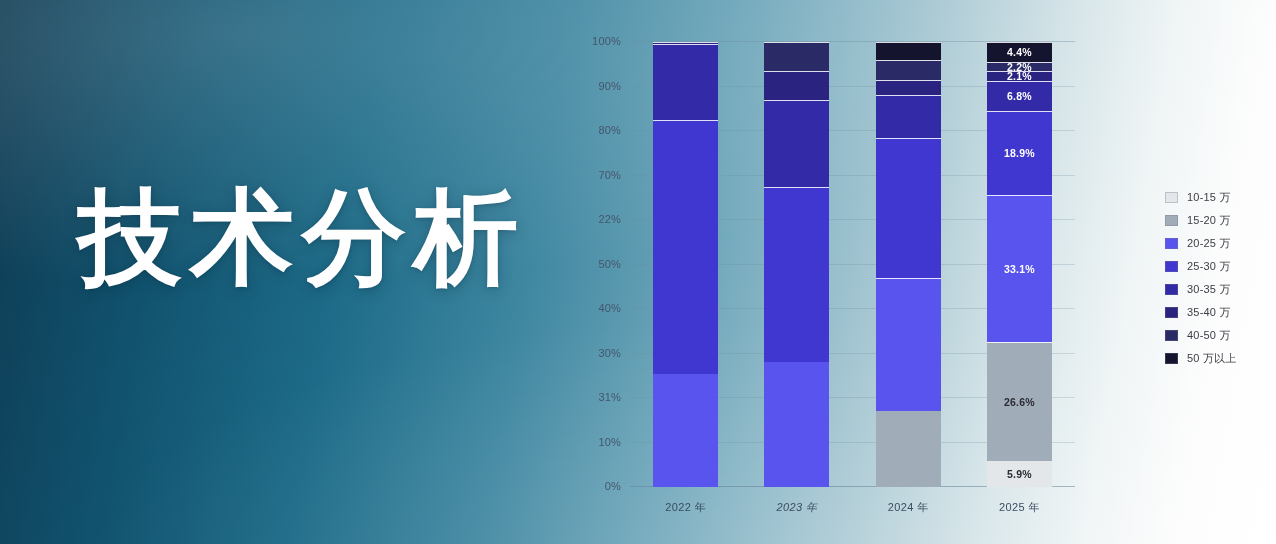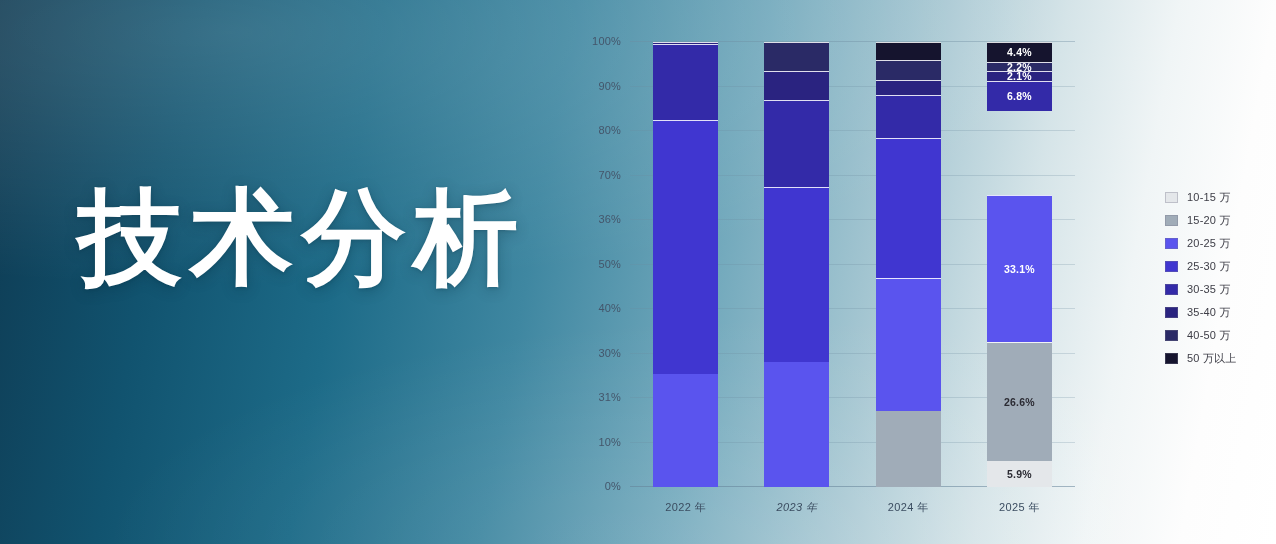--- a/index.html
+++ b/index.html
@@ -169,21 +169,21 @@
       <div class="gridline" style="bottom: 30%;">
         <div class="ytick">30%</div>
       </div>
       <div class="gridline" style="bottom: 40%;">
         <div class="ytick">40%</div>
       </div>
       <div class="gridline" style="bottom: 50%;">
         <div class="ytick">50%</div>
       </div>
       <div class="gridline" style="bottom: 60%;">
-        <div class="ytick">36%</div>
+        <div class="ytick">22%</div>
       </div>
       <div class="gridline" style="bottom: 70%;">
         <div class="ytick">70%</div>
       </div>
       <div class="gridline" style="bottom: 80%;">
         <div class="ytick">80%</div>
       </div>
       <div class="gridline" style="bottom: 90%;">
         <div class="ytick">90%</div>
       </div>
@@ -225,20 +225,23 @@
         <div class="bar">
           <div class="seg" style="bottom: 0%; height: 5.9%; background: rgb(228, 231, 234);">
             <span class="seglabel" style="color: rgb(43, 43, 51);">5.9%</span>
           </div>
           <div class="seg" style="bottom: 5.9%; height: 26.6%; background: rgb(160, 172, 184);">
             <span class="seglabel" style="color: rgb(43, 43, 51);">26.6%</span>
           </div>
           <div class="seg" style="bottom: 32.5%; height: 33.1%; background: rgb(90, 84, 238);">
             <span class="seglabel" style="color: rgb(255, 255, 255);">33.1%</span>
           </div>
+          <div class="seg" style="bottom: 65.6%; height: 18.9%; background: rgb(64, 54, 208);">
+            <span class="seglabel" style="color: rgb(255, 255, 255);">18.9%</span>
+          </div>
           <div class="seg" style="bottom: 84.5%; height: 6.8%; background: rgb(51, 42, 168);">
             <span class="seglabel" style="color: rgb(255, 255, 255);">6.8%</span>
           </div>
           <div class="seg" style="bottom: 91.3%; height: 2.1%; background: rgb(42, 35, 128);">
             <span class="seglabel" style="color: rgb(255, 255, 255);">2.1%</span>
           </div>
           <div class="seg" style="bottom: 93.4%; height: 2.2%; background: rgb(42, 42, 102);">
             <span class="seglabel" style="color: rgb(255, 255, 255);">2.2%</span>
           </div>
           <div class="seg" style="bottom: 95.6%; height: 4.4%; background: rgb(21, 20, 46);">

